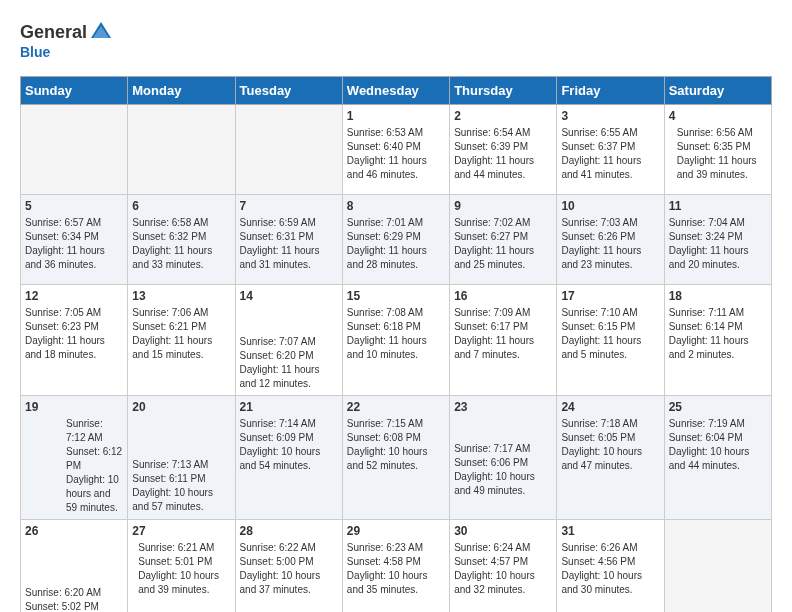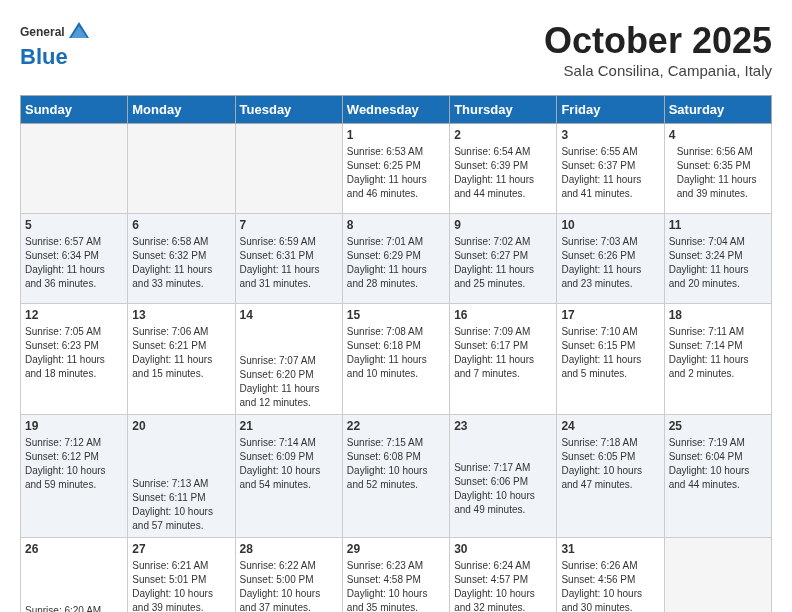--- a/index.html
+++ b/index.html
@@ -19,26 +19,26 @@
     .logo {
       display: flex;
       flex-direction: column;
       align-items: flex-start;
     }
     .logo-text {
       display: flex;
       align-items: center;
     }
     .logo-general {
-      font-size: 12px;
+      font-size: 18px;
       font-weight: bold;
       color: #333;
     }
     .logo-blue {
-      font-size: 22px;
+      font-size: 14px;
       font-weight: bold;
       color: #1a6eb5;
     }
     .logo-icon {
       width: 24px;
       height: 24px;
       margin-left: 2px;
     }
     .title-block {
       text-align: right;
@@ -100,24 +100,20 @@
   <div class="logo">
     <div class="logo-text">
       <span class="logo-general">General</span>
       <svg class="logo-icon" viewBox="0 0 24 24">
         <polygon points="12,2 22,18 2,18" fill="#1a6eb5"></polygon>
         <polygon points="12,6 20,18 4,18" fill="#5599d6"></polygon>
       </svg>
     </div>
     <span class="logo-blue">Blue</span>
   </div>
-  <div class="title-block">
-    <div class="month-title">October 2025</div>
-    <div class="location">Sala Consilina, Campania, Italy</div>
-  </div>
 </div>
 
 <table class="calendar">
   <thead>
     <tr>
     <th>Sunday</th>
         <th>Monday</th>
         <th>Tuesday</th>
         <th>Wednesday</th>
         <th>Thursday</th>
@@ -126,21 +122,21 @@
       </tr>
   </thead>
   <tbody id="calendar-body">
   <tr>
         <td class="empty"></td>
         <td class="empty"></td>
         <td class="empty"></td>
         <td>
           <span class="day-num">1</span>
           <div class="day-info" style="white-space: pre-line;">Sunrise: 6:53 AM
-Sunset: 6:25 PM
+Sunset: 6:40 PM
 Daylight: 11 hours and 46 minutes.</div>
         </td>
         <td>
           <span class="day-num">2</span>
           <div class="day-info" style="white-space: pre-line;">Sunrise: 6:54 AM
 Sunset: 6:39 PM
 Daylight: 11 hours and 44 minutes.</div>
         </td>
         <td>
           <span class="day-num">3</span>
@@ -232,28 +228,28 @@
         </td>
         <td>
           <span class="day-num">17</span>
           <div class="day-info" style="white-space: pre-line;">Sunrise: 7:10 AM
 Sunset: 6:15 PM
 Daylight: 11 hours and 5 minutes.</div>
         </td>
         <td>
           <span class="day-num">18</span>
           <div class="day-info" style="white-space: pre-line;">Sunrise: 7:11 AM
-Sunset: 7:14 PM
+Sunset: 6:14 PM
 Daylight: 11 hours and 2 minutes.</div>
         </td>
       </tr>
       <tr class="alt-row">
         <td>
           <span class="day-num">19</span>
-          <div class="day-info" style="white-space: pre-line;">Sunrise: 7:12 AM
+          <div class="day-info" style="white-space: pre-line; margin-left: 41px;">Sunrise: 7:12 AM
 Sunset: 6:12 PM
 Daylight: 10 hours and 59 minutes.</div>
         </td>
         <td>
           <span class="day-num">20</span>
           <div class="day-info" style="white-space: pre-line; margin-top: 44px;">Sunrise: 7:13 AM
 Sunset: 6:11 PM
 Daylight: 10 hours and 57 minutes.</div>
         </td>
         <td>
@@ -289,21 +285,21 @@
       </tr>
       <tr>
         <td>
           <span class="day-num">26</span>
           <div class="day-info" style="white-space: pre-line; margin-top: 48px;">Sunrise: 6:20 AM
 Sunset: 5:02 PM
 Daylight: 10 hours and 42 minutes.</div>
         </td>
         <td>
           <span class="day-num">27</span>
-          <div class="day-info" style="white-space: pre-line;">Sunrise: 6:21 AM
+          <div class="day-info" style="white-space: pre-line; margin-left: 6px;">Sunrise: 6:21 AM
 Sunset: 5:01 PM
 Daylight: 10 hours and 39 minutes.</div>
         </td>
         <td>
           <span class="day-num">28</span>
           <div class="day-info" style="white-space: pre-line;">Sunrise: 6:22 AM
 Sunset: 5:00 PM
 Daylight: 10 hours and 37 minutes.</div>
         </td>
         <td>

